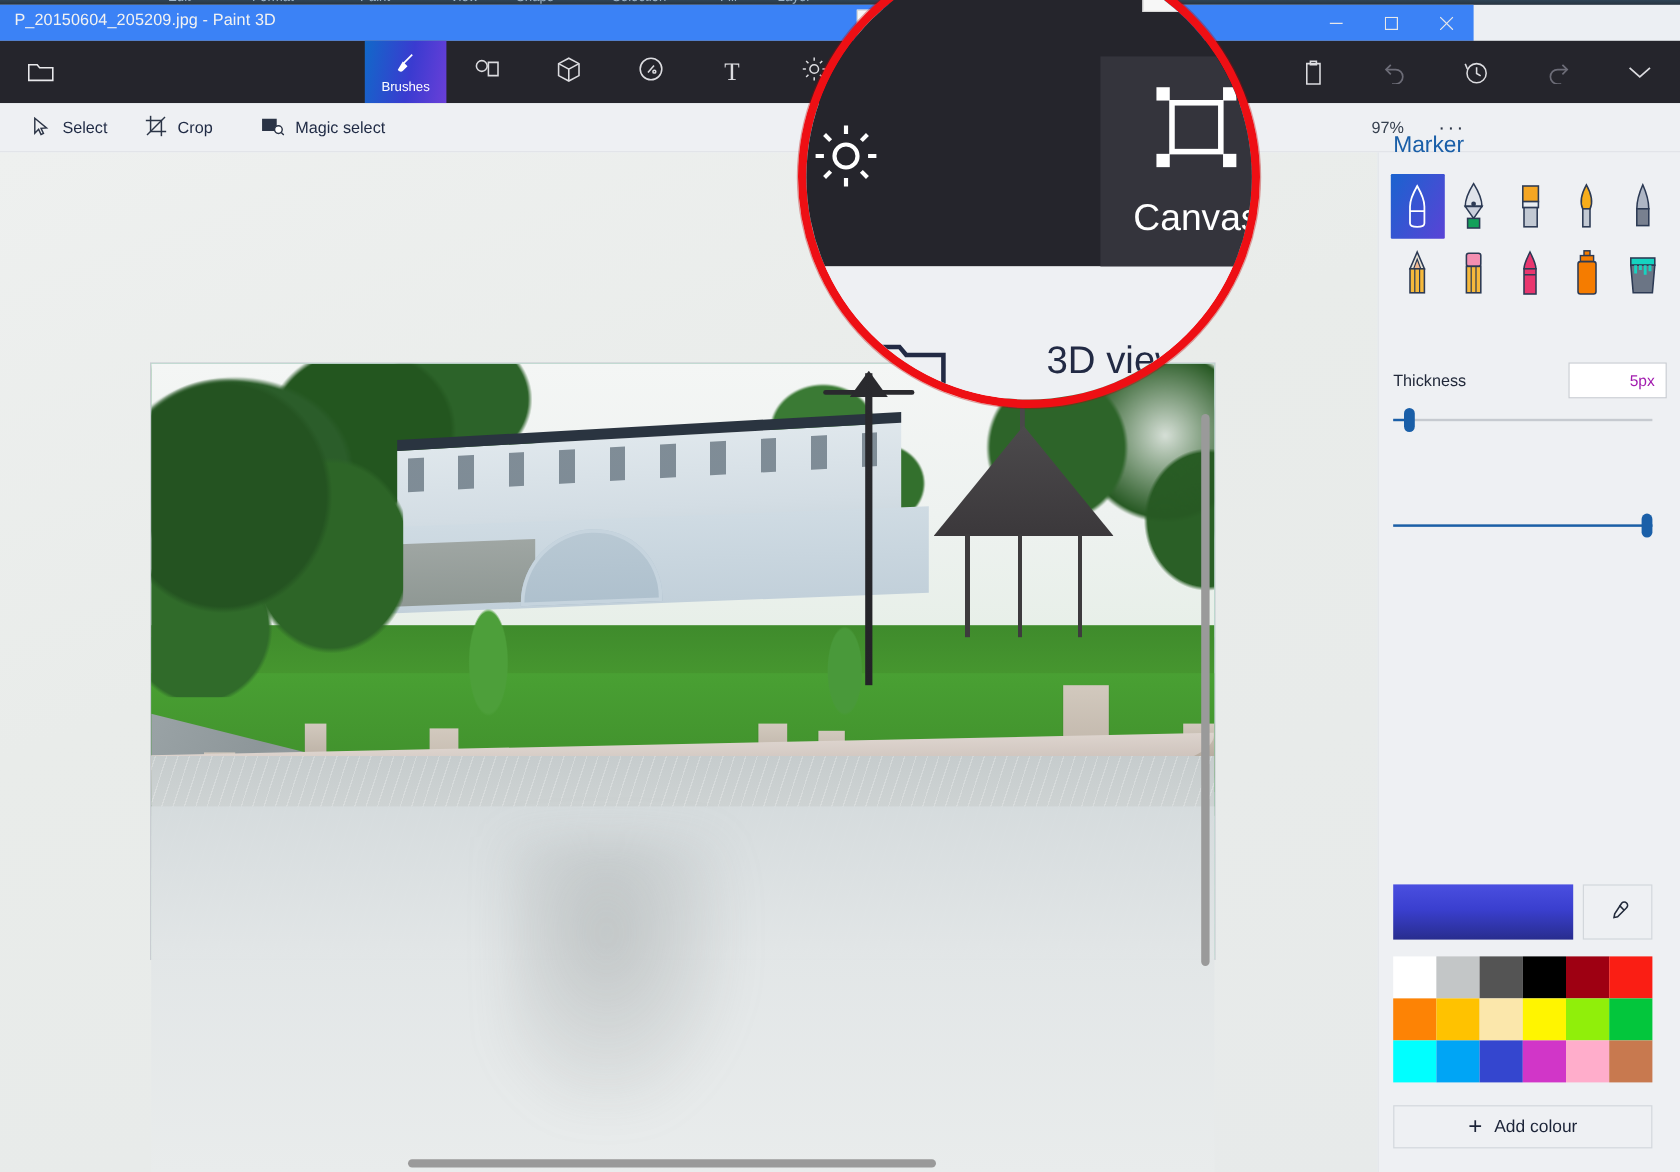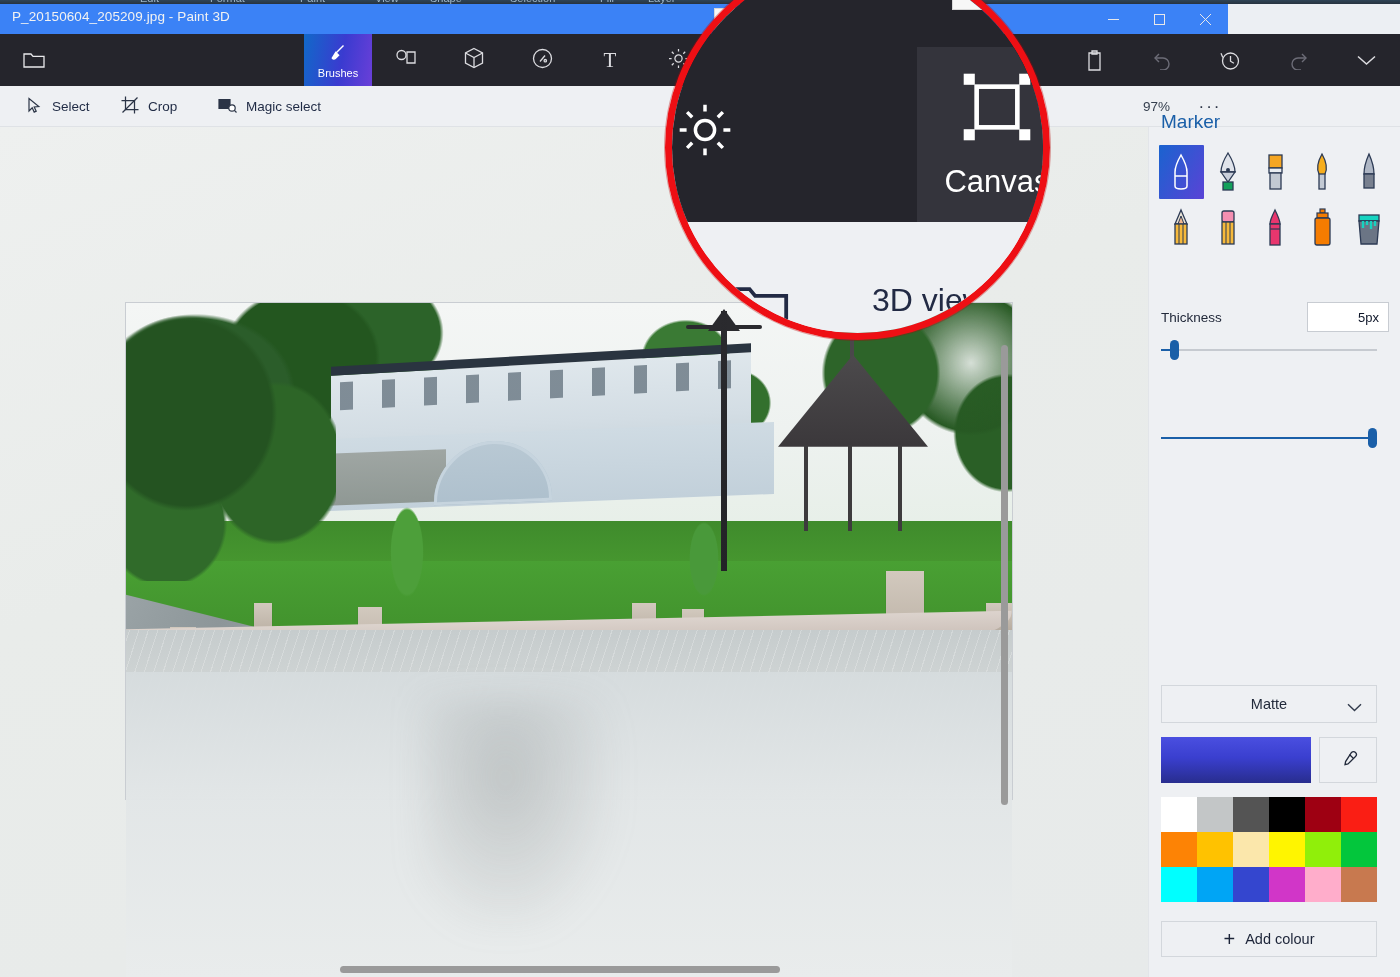--- a/index.html
+++ b/index.html
@@ -243,21 +243,21 @@
   }
   .brushcell.sel { background: linear-gradient(120deg,#1a63cf,#5a43d6); }
 
   .fieldrow {
     position: absolute; left: 12px; width: 228px; height: 30px;
     display: flex; align-items: center; justify-content: space-between;
   }
   .fieldlabel { font-size: 13.5px; color: #22293a; }
   .fieldbox {
     width: 82px; height: 30px; background: #fff; border: 1px solid #c8ccd2;
-    font-size: 13px; color: #0f172a; display: flex; align-items: center;
+    font-size: 13px; color: #a21caf; display: flex; align-items: center;
     justify-content: flex-end; padding-right: 9px;
   }
   .slider { position: absolute; left: 12px; width: 216px; height: 14px; }
   .sltrack {
     position: absolute; left: 0; top: 6px; width: 100%; height: 2px; background: #c6cad0;
   }
   .slfill { position: absolute; left: 0; top: 6px; height: 2px; background: #1a5fa8; }
   .slthumb {
     position: absolute; top: -3px; width: 9px; height: 20px; border-radius: 5px;
     background: #1a5fa8;
@@ -711,28 +711,20 @@
       <div class="slfill" id="thickFill" style="width: 12.96px;"></div>
       <div class="slthumb" id="thickThumb" style="left: 8.96px;"></div>
     </div>
 
     <div class="slider" style="top:304px">
       <div class="sltrack"></div>
       <div class="slfill" id="opFill" style="width: 216px;"></div>
       <div class="slthumb" id="opThumb" style="left: 207px;"></div>
     </div>
 
-    <div class="matdrop" style="top:558px">
-      <span>Matte</span>
-      <span class="chev">
-        <svg width="15" height="9" viewBox="0 0 15 9" fill="none" stroke="currentColor" stroke-width="1.4">
-            <path d="M1 1.2 7.5 7.6 14 1.2"></path>
-          </svg>
-      </span>
-    </div>
 
     <div class="colorrow" style="top:610px">
       <div class="curcolor"></div>
       <div class="eyedrop">
         <svg width="21" height="21" viewBox="0 0 21 21" fill="none" stroke="#222a3b" stroke-width="1.3">
           <path d="M13.5 2.5a2.7 2.7 0 0 1 4 4L10 14l-3 .6.6-3z"></path>
             <path d="M11.5 4.5l4 4"></path>
         </svg>
       </div>
     </div>

